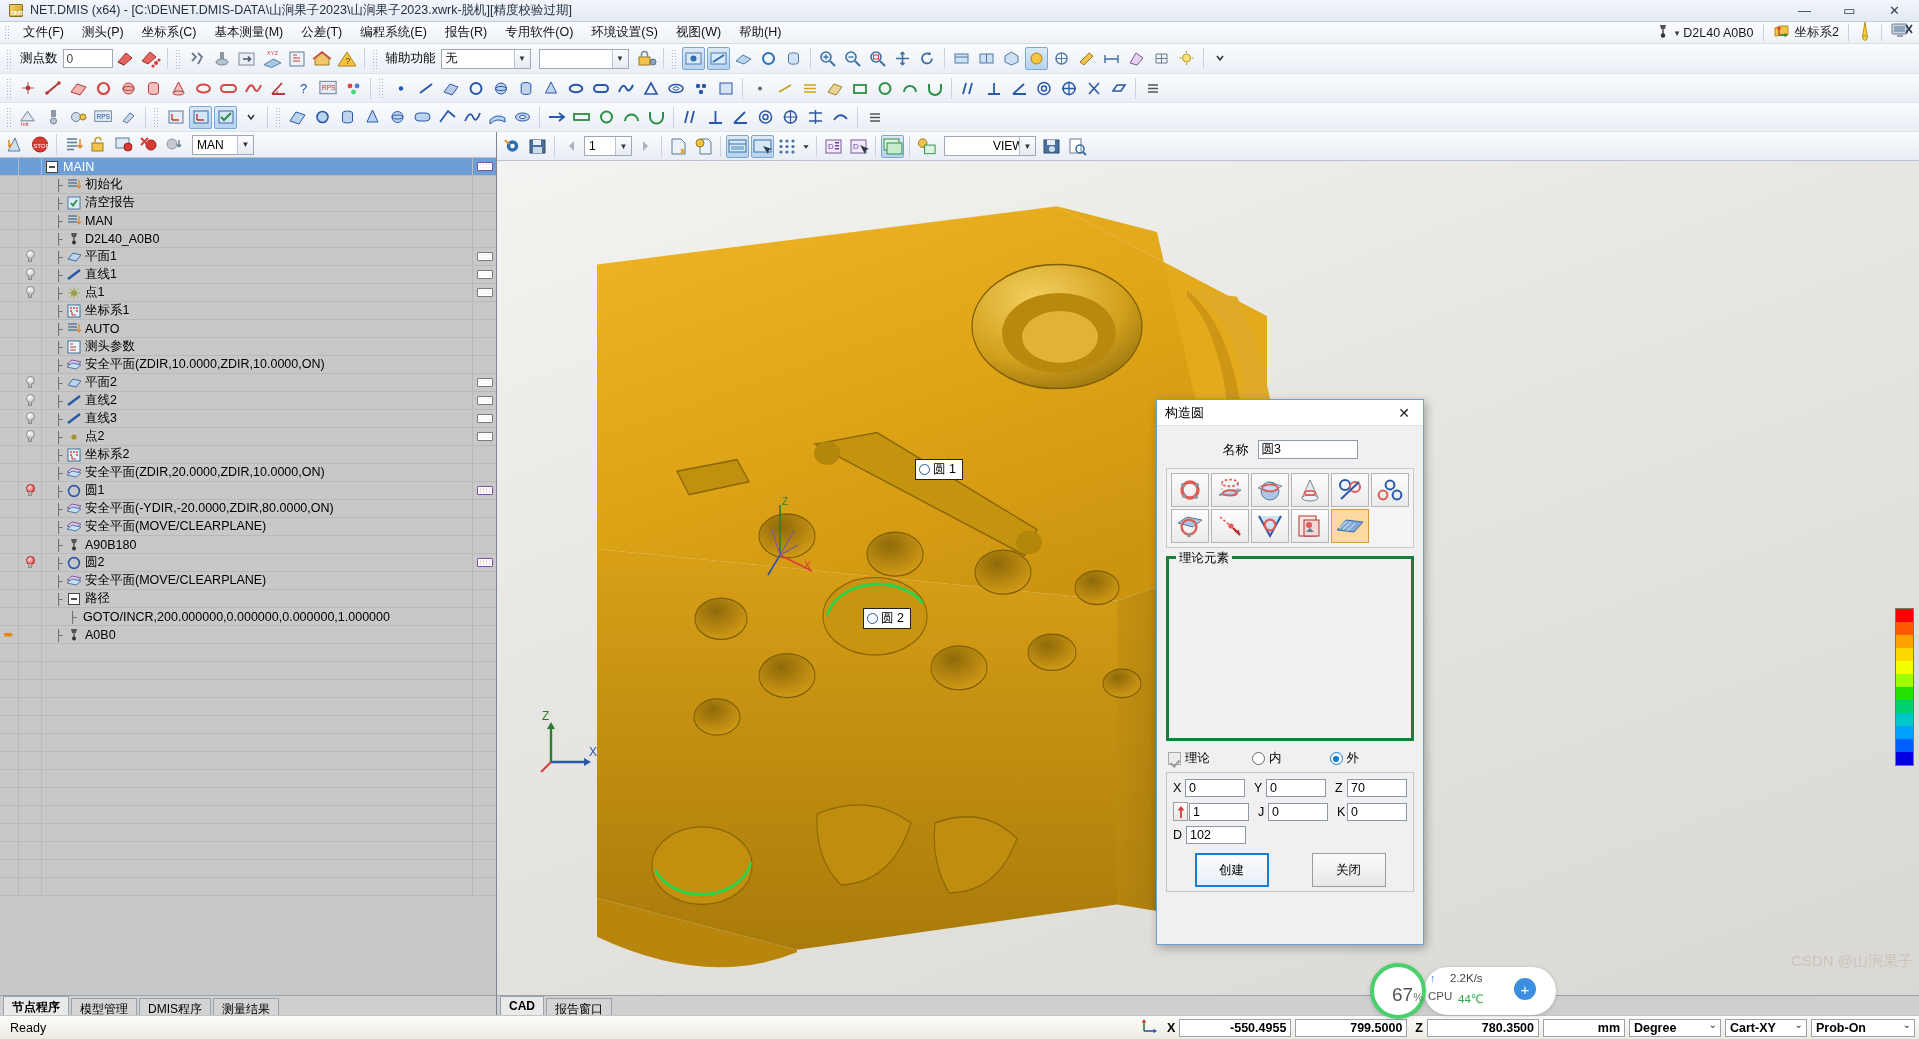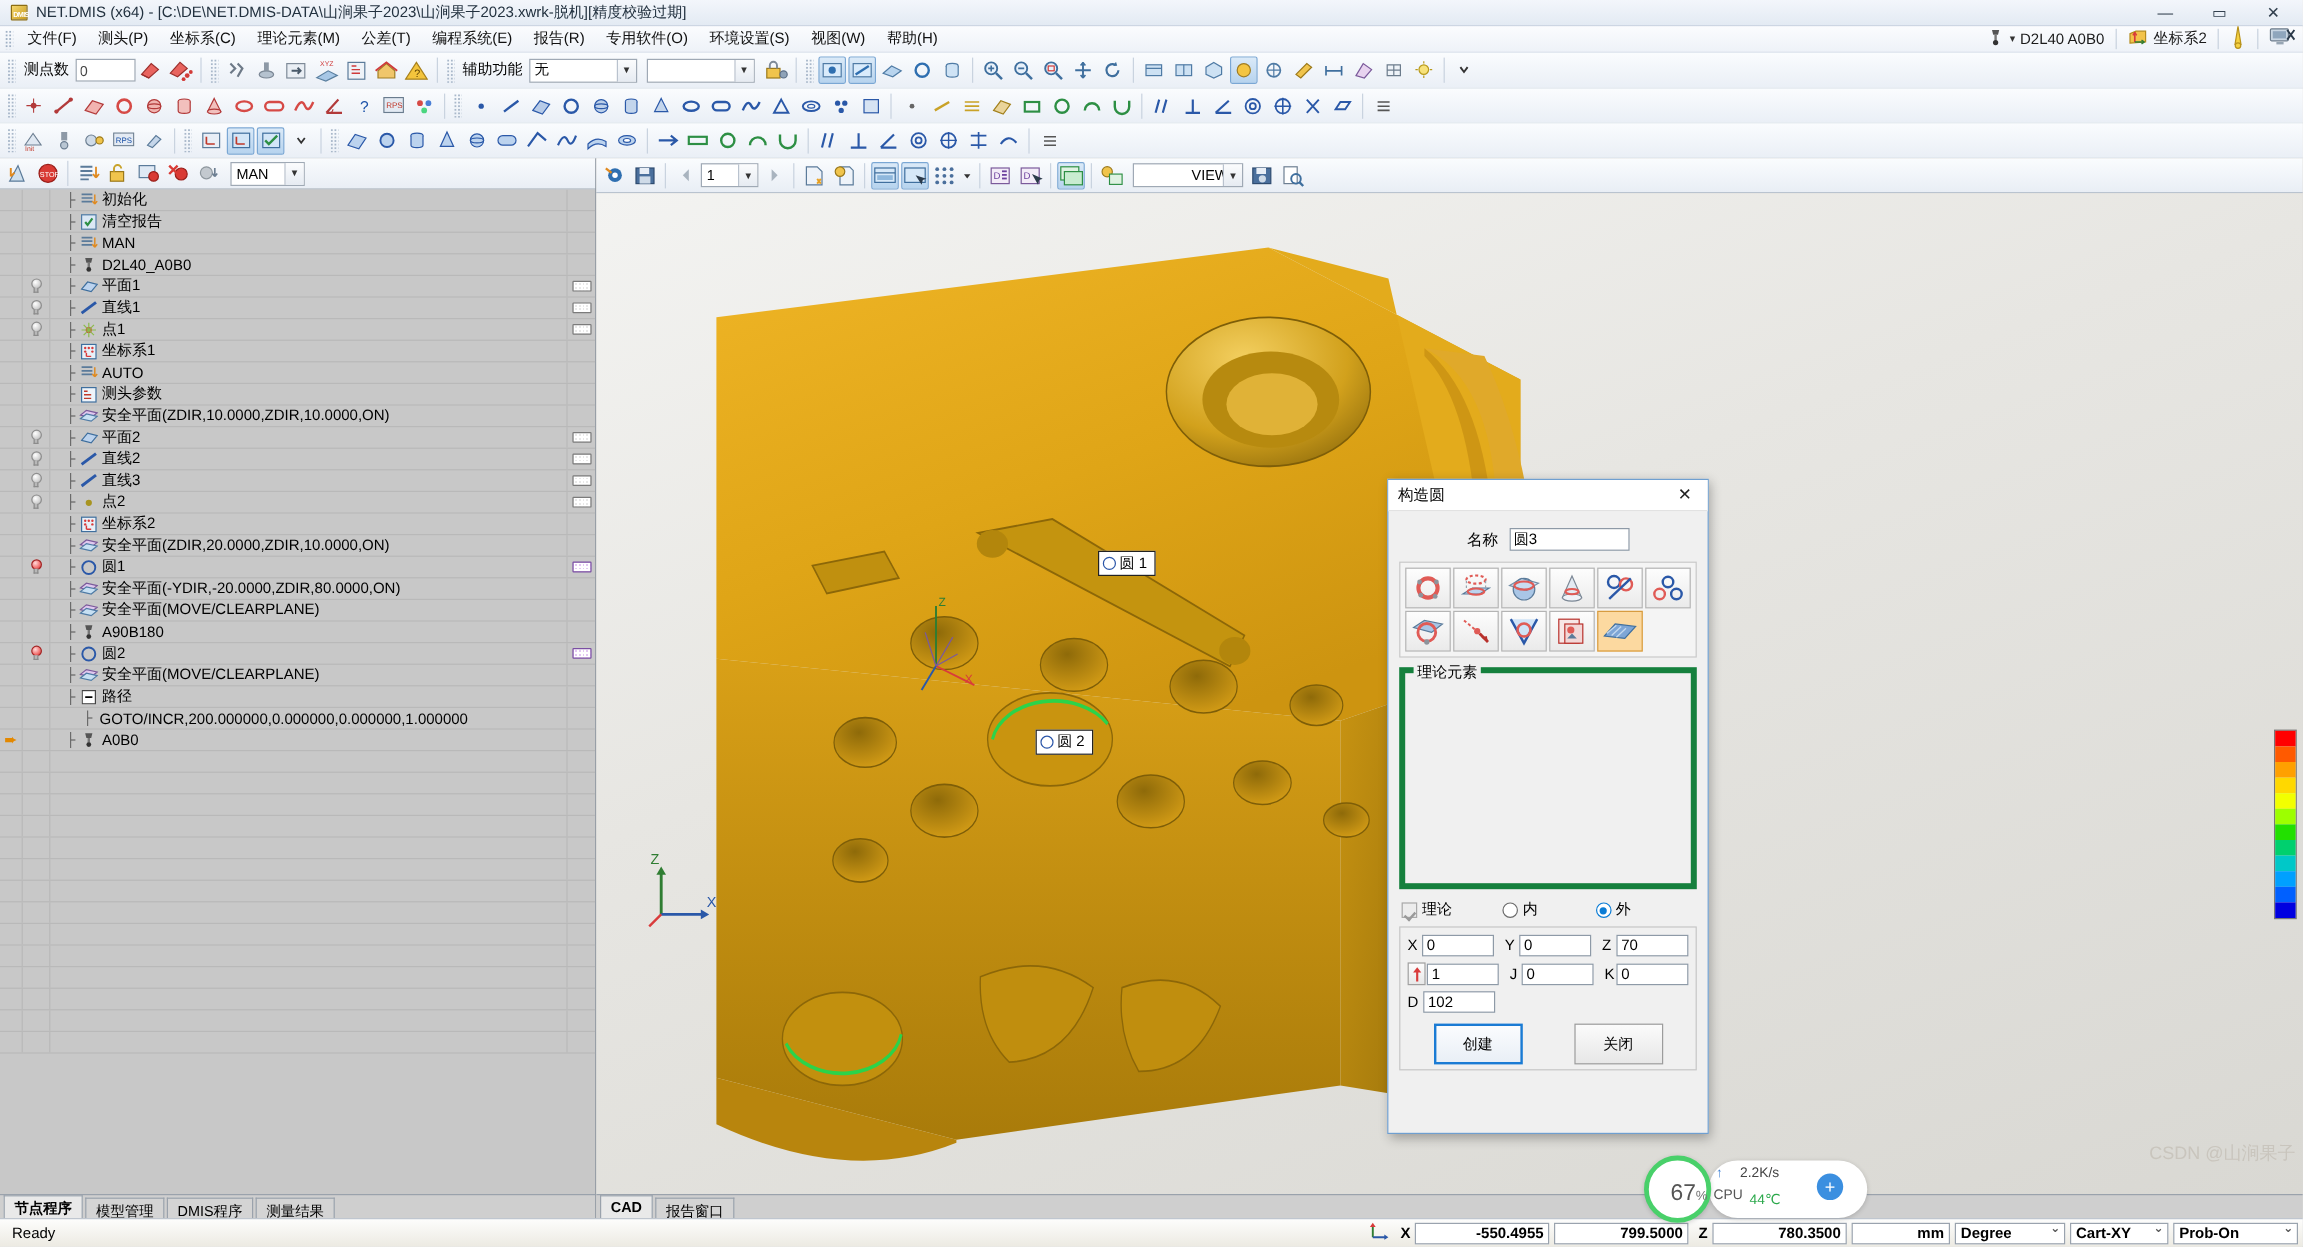--- a/index.html
+++ b/index.html
@@ -145,21 +145,21 @@
   .namerow { display:flex; align-items:center; justify-content:center; margin:6px 0 9px; }
   .namerow .nl { font-size:13px; margin-right:9px; }
   .nameinput { width:100px; height:19px; border:1px solid #8e9aa7; background:#fff;
                font-size:12.5px; padding:1px 3px; }
   .iconbox { border:1px solid #c8c8c8; background:#f4f4f4; padding:4px; }
   .icongrid { display:grid; grid-template-columns:repeat(6,1fr); gap:2px; }
   .ibtn { height:34px; border:1px solid #b4b4b4; background:linear-gradient(#fdfdfd,#eaeaea);
           display:flex; align-items:center; justify-content:center; }
   .ibtn.on { background:#fcd9a0; border-color:#d79b3f; }
   .ibtn.blank { border:none; background:transparent; }
-  .groupbox { margin-top:8px; border:5px solid #15803d; position:relative; height:185px; }
+  .groupbox { margin-top:8px; border:3px solid #15803d; position:relative; height:185px; }
   .gb-label { position:absolute; top:-9px; left:7px; background:#f0f0f0; padding:0 3px;
               font-size:12.5px; }
   .optrow { display:flex; align-items:center; margin:9px 2px 5px; font-size:12.5px; }
   .optrow .cb { width:13px; height:13px; border:1px solid #a9a9a9; background:#ececec;
                 margin-right:4px; position:relative; }
   .optrow .cb:after { content:""; position:absolute; left:3px; top:5px; width:4px; height:7px;
                       border:solid #9a9a9a; border-width:0 2px 2px 0; transform:rotate(42deg); }
   .optrow .radio { width:13px; height:13px; border:1px solid #6b6b6b; border-radius:50%;
                    background:#fff; margin:0 4px 0 0; position:relative; }
   .optrow .radio.on { border-color:#0a7cd5; }
@@ -206,21 +206,21 @@
     <div class="winbtn">—</div>
     <div class="winbtn">▭</div>
     <div class="winbtn close">✕</div>
   </div>
 
   <div class="menubar">
     <div class="grip"></div>
     <div class="menu-item">文件(F)</div>
     <div class="menu-item">测头(P)</div>
     <div class="menu-item">坐标系(C)</div>
-    <div class="menu-item">理论元素(M)</div>
+    <div class="menu-item">基本测量(M)</div>
     <div class="menu-item">公差(T)</div>
     <div class="menu-item">编程系统(E)</div>
     <div class="menu-item">报告(R)</div>
     <div class="menu-item">专用软件(O)</div>
     <div class="menu-item">环境设置(S)</div>
     <div class="menu-item">视图(W)</div>
     <div class="menu-item">帮助(H)</div>
 
     <div class="menubar-right">
       <span>
@@ -940,20 +940,36 @@
               <path d="M15 5 v7 M15 12 l-2 -2.5 M15 12 l2 -2.5" stroke="#6d7f92" stroke-width="1.4" fill="none"></path>
             </svg>
           </div>
         <div class="tselect" style="width:62px;margin-left:6px;">
           <span>MAN</span>
           <div class="arrow">▼</div>
         </div>
       </div>
 
       <div class="treewrap" id="treewrap">
+          <div class="trow sel">
+            <div class="tcol-a"></div>
+            <div class="tcol-b"></div>
+            <div class="tcol-main">
+              <span class="ticon">
+                <svg width="12" height="12" viewBox="0 0 12 12">
+                  <rect x="0.5" y="0.5" width="11" height="11" fill="#fff" stroke="#444"></rect>
+                  <path d="M3 6 h6" stroke="#000" stroke-width="1.4"></path>
+                </svg>
+              </span>
+              <span>MAIN</span>
+            </div>
+            <div class="tcol-end">
+              <span class="kbd"></span>
+            </div>
+          </div>
           <div class="trow">
             <div class="tcol-a"></div>
             <div class="tcol-b"></div>
             <div class="tcol-main">
               <span style="width:8px;flex:0 0 auto;"></span>
               <span class="branch">├</span>
               <span class="ticon">
                 <svg width="15" height="14" viewBox="0 0 15 14">
                   <path d="M1 2 h9 M1 5 h9 M1 8 h9" stroke="#5b7b9a" stroke-width="1.4"></path>
                   <path d="M12 2 v8 M12 10 l-2 -2.4 M12 10 l2 -2.4" stroke="#e08a1f" stroke-width="1.2" fill="none"></path>

